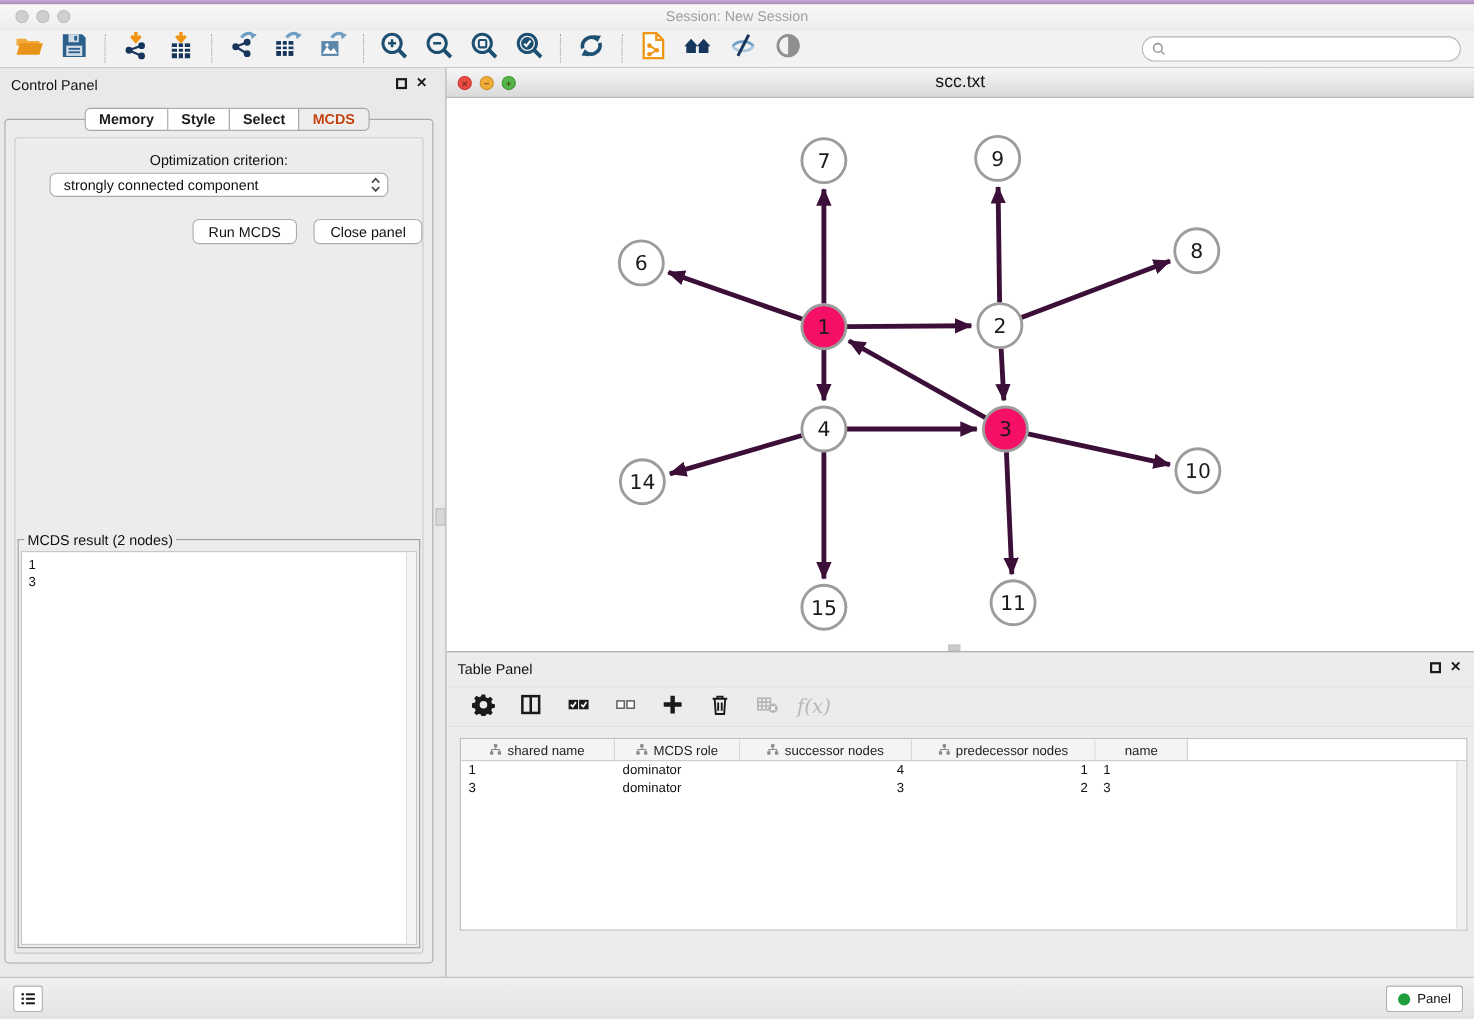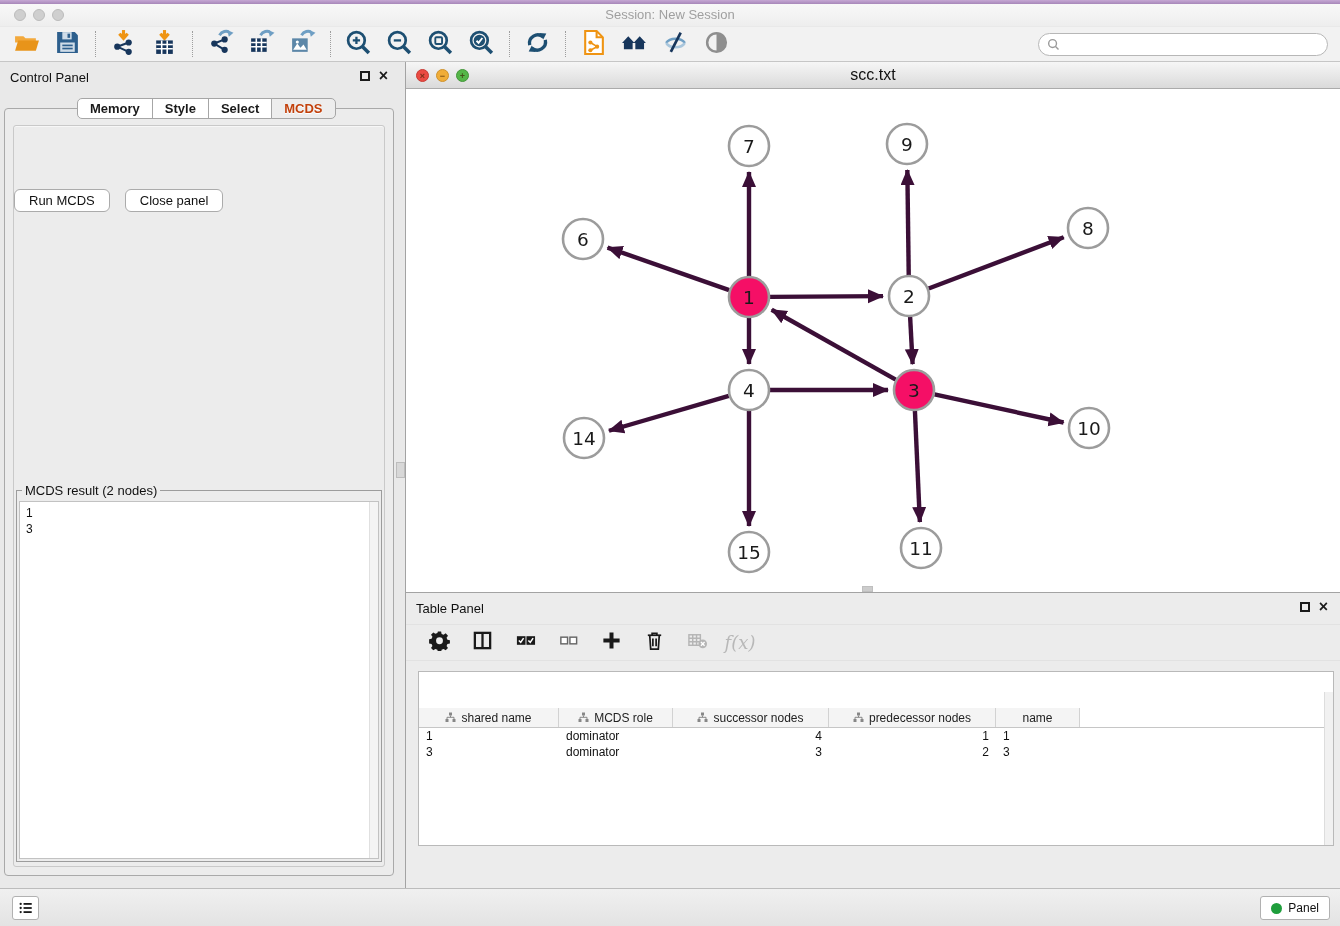--- a/index.html
+++ b/index.html
@@ -44,21 +44,21 @@
   .cp-tabs { position:absolute; left:77px; top:36px; z-index:3; }
   .cp-main { position:absolute; left:4px; right:6px; top:46px; bottom:12px;
     background:#ececec; border:1px solid #a9a9a9; border-radius:4px; }
   .cp-inner { position:absolute; left:8px; right:8px; top:16px; bottom:8px;
     border:1px solid #c9c9c9; border-radius:3px; box-shadow:inset 0 1px 0 #f7f7f7; }
   .opt-label { position:absolute; top:12px; width:100%; text-align:center; font-size:13px; color:#111; }
   .cp-select { position:absolute; top:31px; left:31px; right:31px; height:22px; background:#fff;
     border:1px solid #ababab; border-radius:6px; font-size:13px; color:#111;
     display:flex; align-items:center; padding:0 6px 0 12px; }
   .cp-select .sel-text { flex:1; }
-  .cp-buttons { position:absolute; top:63px; width:100%; display:flex; justify-content:flex-start; gap:15px; }
+  .cp-buttons { position:absolute; top:73px; width:100%; display:flex; justify-content:flex-end; gap:15px; }
   .btn { background:#fff; border:1px solid #ababab; border-radius:6px; font-size:13px; color:#111;
     padding:3px 14px; }
   .cp-group { position:absolute; left:2px; right:2px; top:364px; bottom:4px; border:1px solid #9c9c9c; }
   .group-legend { position:absolute; top:-8px; left:5px; background:#ececec; padding:0 3px;
     font-size:13px; color:#111; }
   .result-box { position:absolute; left:2px; right:2px; top:10px; bottom:2px; background:#fff;
     border:1px solid #c2c2c2; }
   .result-text { white-space:pre; font-size:12px; line-height:16px; color:#111; padding:3px 6px; }
   .result-scroll { position:absolute; right:0; top:0; bottom:0; width:9px; background:#f4f4f4;
     border-left:1px solid #e0e0e0; }
@@ -87,21 +87,21 @@
   .table-panel { position:absolute; left:406px; top:592px; width:934px; height:296px;
     background:#ececec; border-top:1px solid #a3a3a3; }
   .tp-toolbar { position:absolute; top:31px; left:0; right:0; height:37px;
     border-top:1px solid #e2e2e2; border-bottom:1px solid #e2e2e2;
     display:flex; align-items:center; padding-left:20px; gap:17px; }
   .tp-btn { width:26px; height:26px; display:flex; align-items:center; justify-content:center; }
   .tp-btn svg { width:21px; height:21px; }
   .fx-label { font-size:18px; color:#b8b8b8; font-style:italic; font-family:"DejaVu Serif", serif; }
   .tp-table { position:absolute; left:12px; right:6px; top:78px; height:175px;
     background:#fff; border:1px solid #b9b9b9; overflow:hidden; }
-  .thead { display:flex; height:20px; border-bottom:1px solid #c6c6c6;margin-top:36px; }
+  .thead { display:flex; height:20px; border-bottom:1px solid #c6c6c6; }
   .th { background:#f4f4f4; border-right:1px solid #d2d2d2; display:flex; align-items:center;
     justify-content:center; gap:5px; font-size:12px; color:#222; padding:0 6px; flex:none; }
   .th svg { width:11px; height:11px; flex:none; }
   .th-fill { flex:1; background:#fff; }
   .trow { display:flex; height:16px; }
   .td { font-size:12px; color:#111; padding:0 7px; flex:none; line-height:16px;
     overflow:hidden; white-space:nowrap; }
   .td.r { text-align:right; }
   .t-scroll { position:absolute; right:0; top:20px; bottom:0; width:9px; background:#f1f1f1;
     border-left:1px solid #ddd; }
@@ -298,20 +298,28 @@
       </span>
     </div>
     <div class="tabbar cp-tabs" id="cp-tabs">
         <span class="tab">Memory</span>
         <span class="tab">Style</span>
         <span class="tab">Select</span>
         <span class="tab active">MCDS</span>
       </div>
     <div class="cp-main">
       <div class="cp-inner">
+        <div class="opt-label">Optimization criterion:</div>
+        <div class="cp-select">
+          <span class="sel-text">strongly connected component</span>
+          <svg width="9" height="14" viewBox="0 0 9 14">
+            <path d="M1.2 5 L4.5 1.5 L7.8 5" fill="none" stroke="#4a4a4a" stroke-width="1.6"></path>
+            <path d="M1.2 9 L4.5 12.5 L7.8 9" fill="none" stroke="#4a4a4a" stroke-width="1.6"></path>
+          </svg>
+        </div>
         <div class="cp-buttons">
           <button class="btn">Run MCDS</button>
           <button class="btn">Close panel</button>
         </div>
         <div class="cp-group">
           <span class="group-legend">MCDS result (2 nodes)</span>
           <div class="result-box">
             <div class="result-text" id="result-text">1
 3</div>
             <div class="result-scroll"></div>

